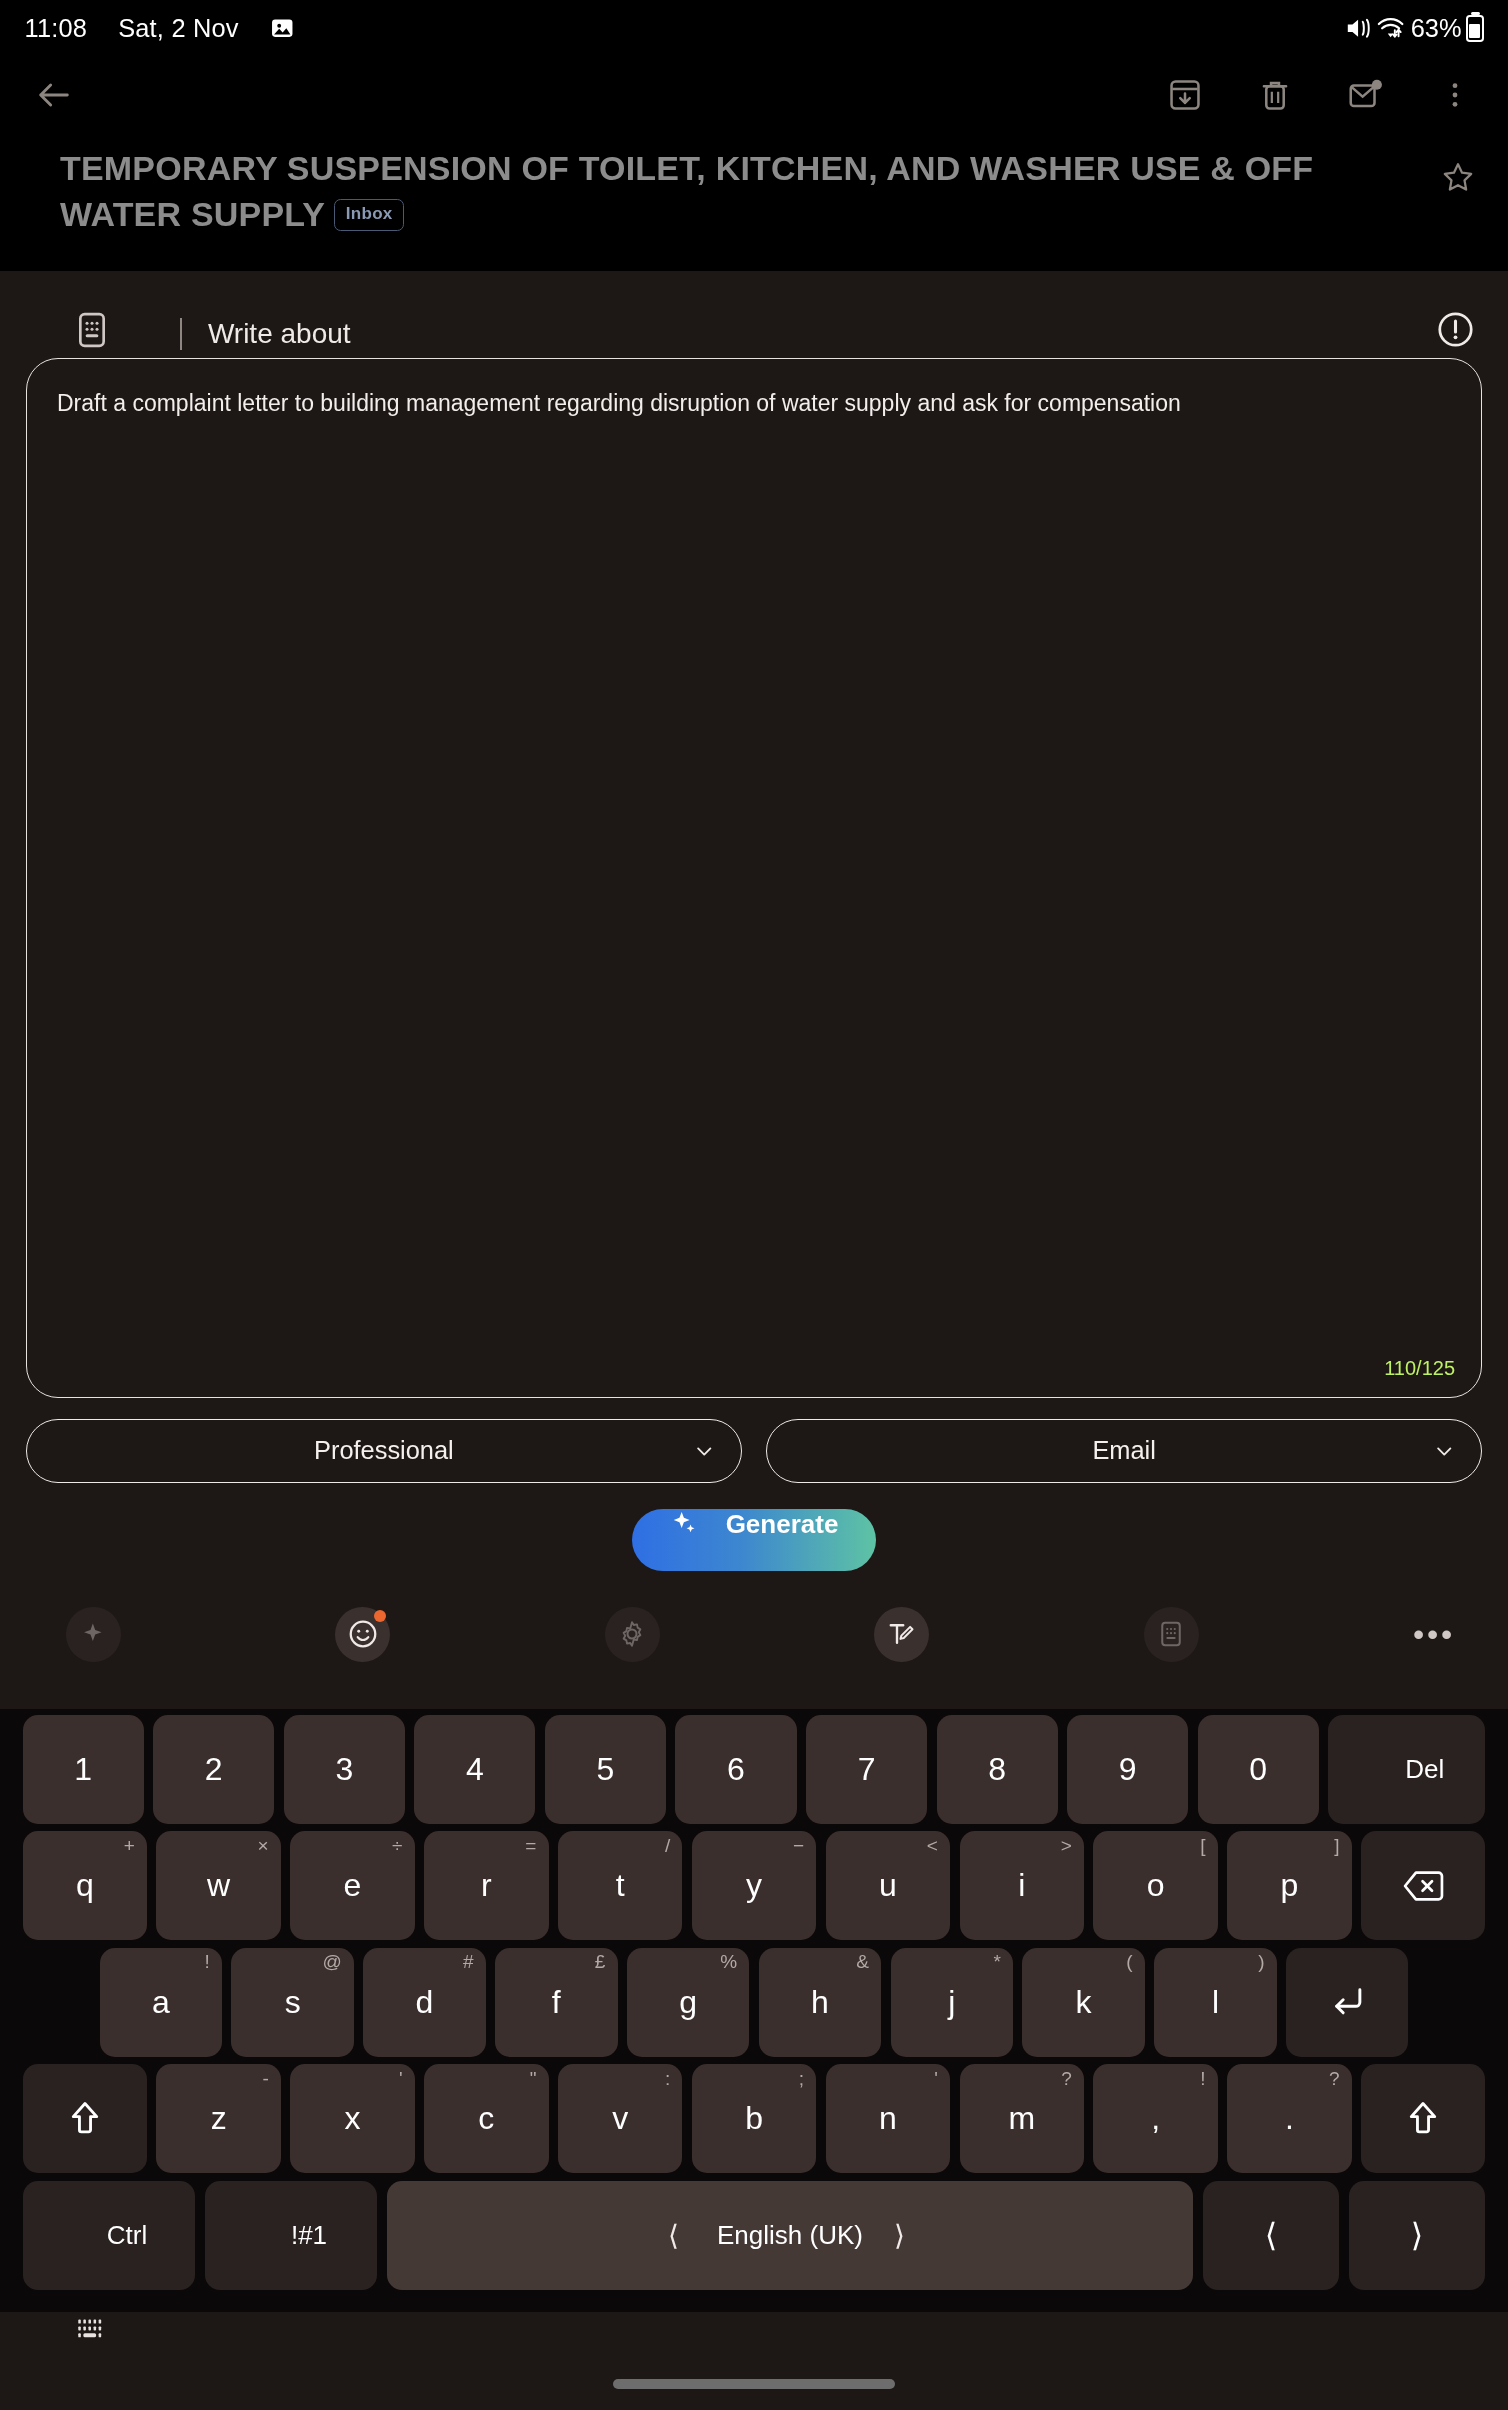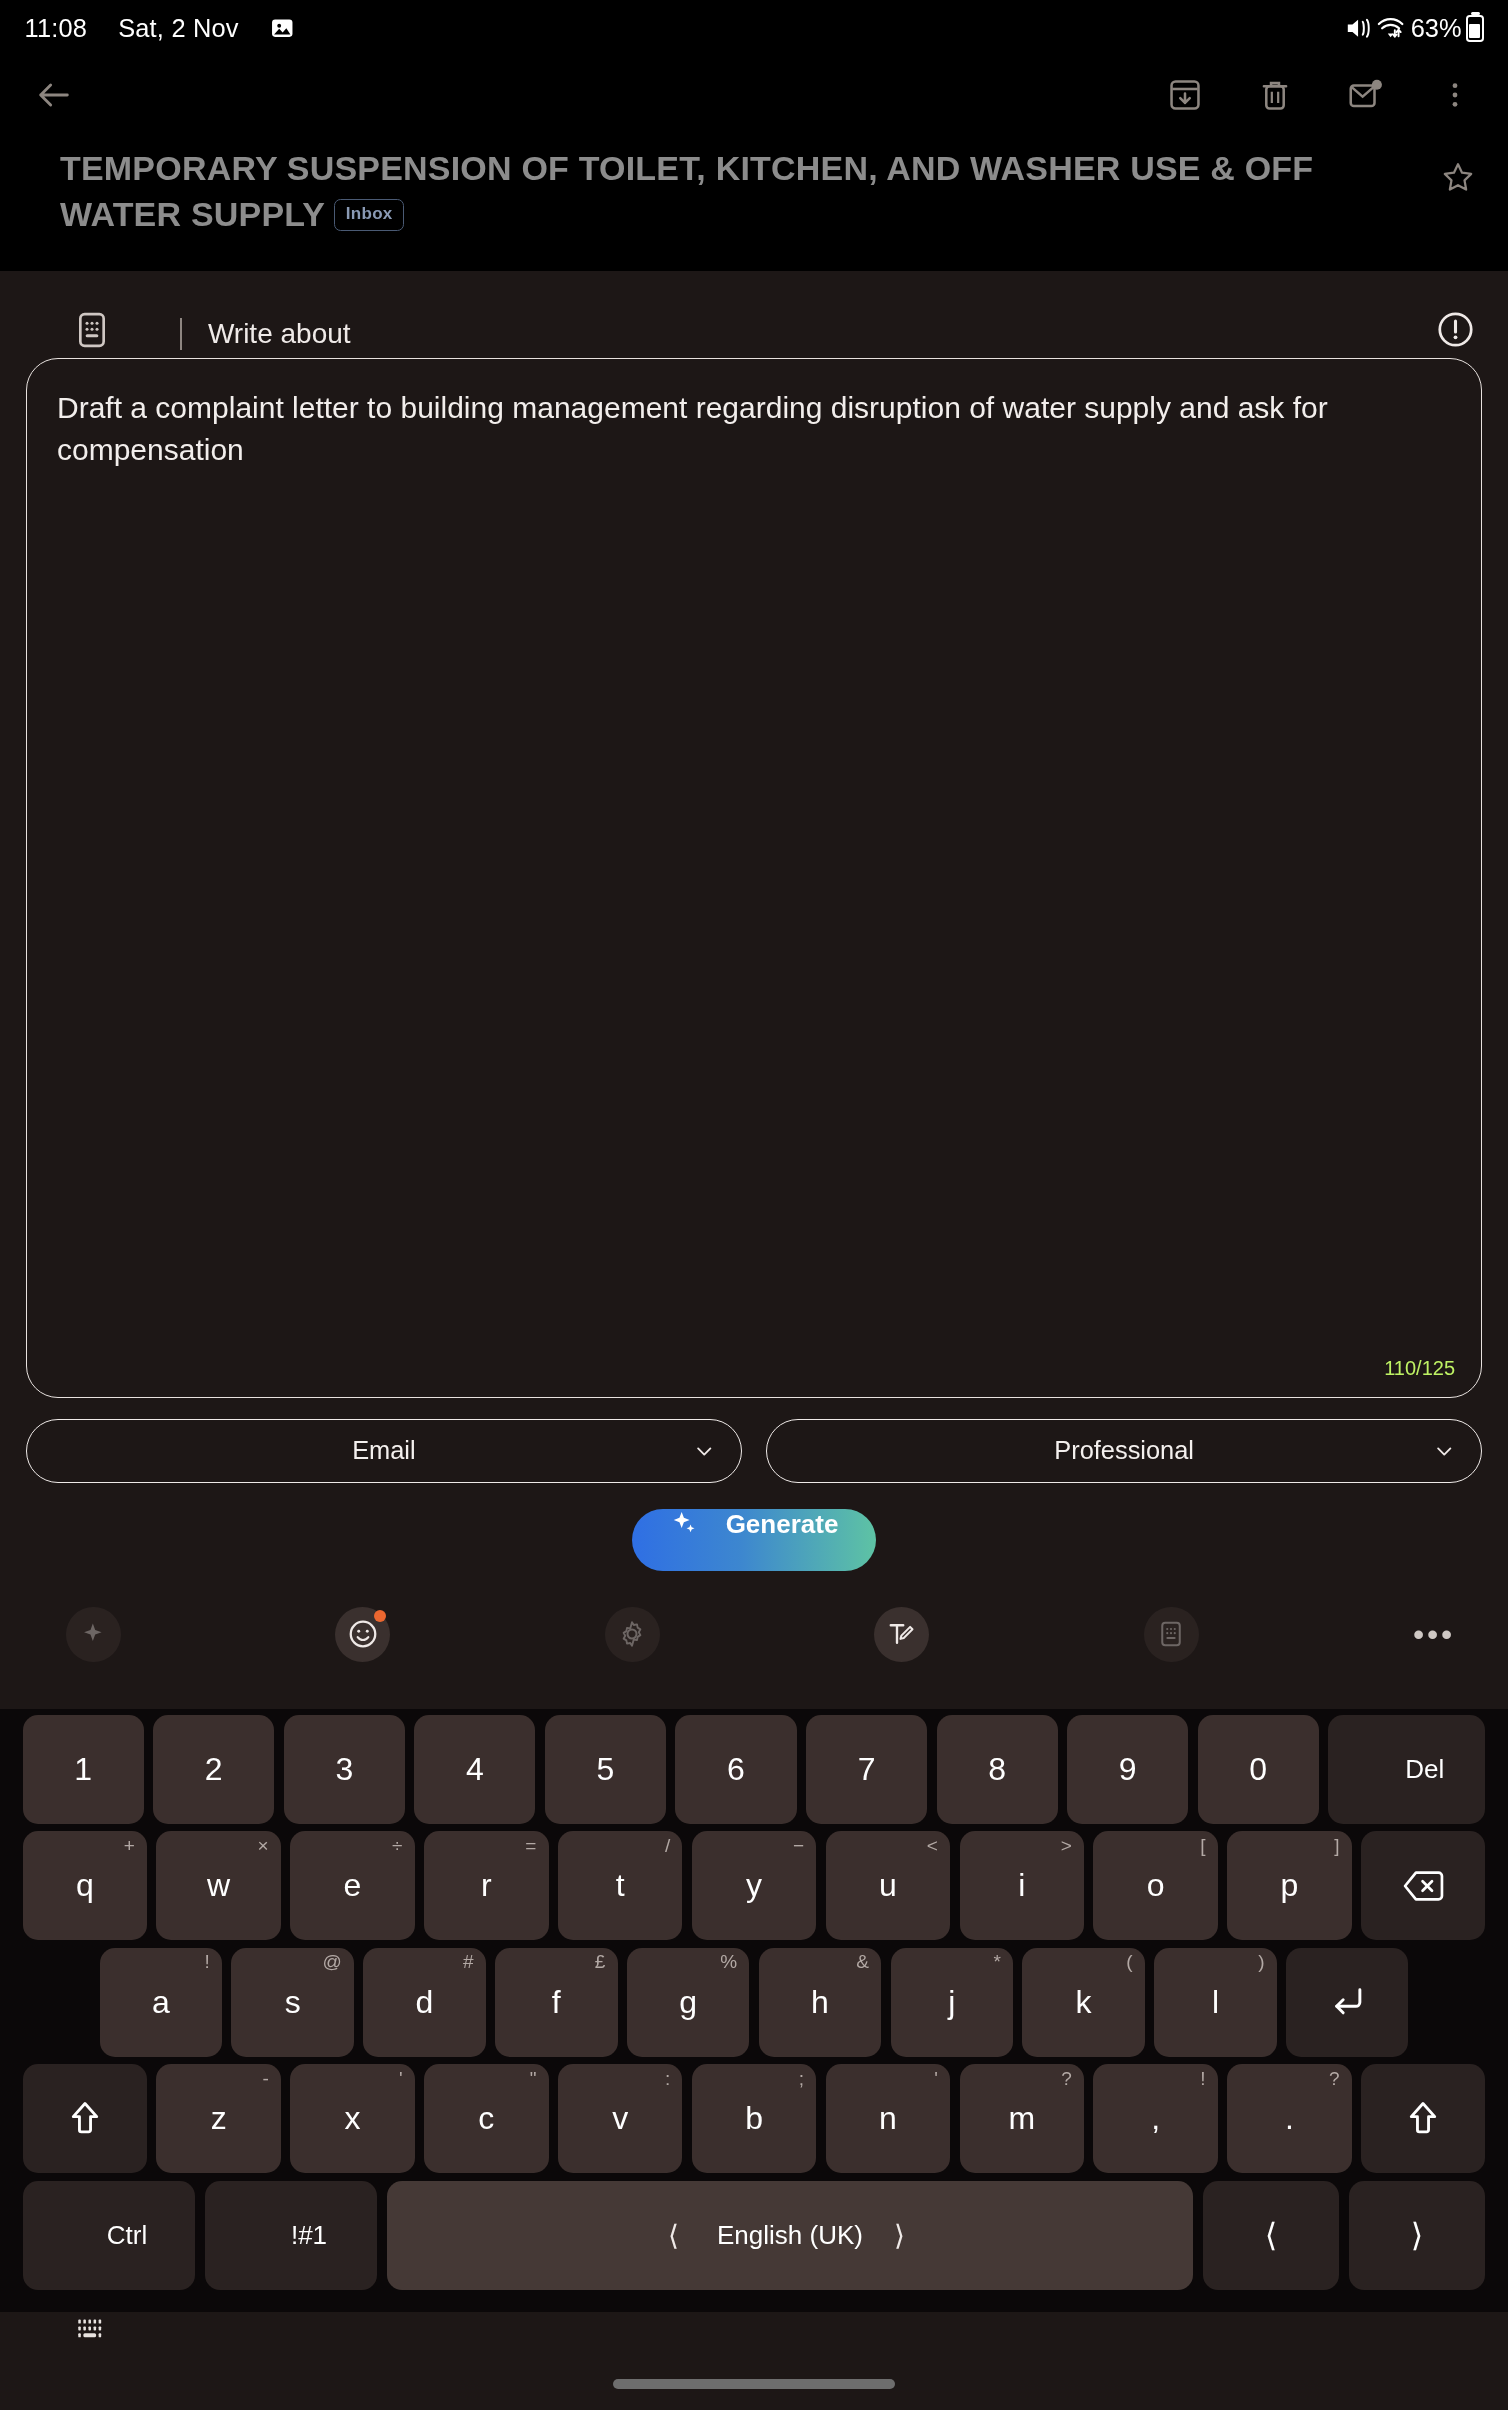--- a/index.html
+++ b/index.html
@@ -60,21 +60,21 @@
   .ai-head .divider{ width:1.9px;height:32px;background:#8e8681;margin:0 26px 0 68px;}
   .ai-head .title{ color:#efeae8; font-size:28px; }
   .ai-head .info{ margin-left:auto; }
 
   .prompt-box{
     margin:7.5px 26px 0 26px; height:1040px;
     border:1.9px solid #e8e2df; border-radius:32px;
     position:relative; padding:28px 30px;
   }
   .prompt-text{
-    color:#f2eeec; font-size:30px; line-height:1.4;
+    color:#f2eeec; font-size:23px; line-height:1.4;
   }
   .counter{
     position:absolute; right:26px; bottom:17px;
     color:#bef264; font-size:20px;
   }
 
   .selectors{
     display:flex; gap:24.5px; margin:21px 26px 0 26px;
   }
   .sel{
@@ -259,29 +259,29 @@
     </span>
   </div>
 
   <div class="prompt-box">
     <div class="prompt-text">Draft a complaint letter to building management regarding disruption of water supply and ask for compensation</div>
     <div class="counter">110/125</div>
   </div>
 
   <div class="selectors">
     <div class="sel">
-      <span>Email</span>
+      <span>Professional</span>
       <span class="chev">
         <svg width="24.5" height="24.5" viewBox="0 0 24 24">
             <path d="M6 9.5l6 6 6-6" stroke="#efe9e7" stroke-width="1.8" fill="none" stroke-linecap="round" stroke-linejoin="round"></path>
           </svg>
       </span>
     </div>
     <div class="sel">
-      <span>Professional</span>
+      <span>Email</span>
       <span class="chev">
         <svg width="24.5" height="24.5" viewBox="0 0 24 24">
             <path d="M6 9.5l6 6 6-6" stroke="#efe9e7" stroke-width="1.8" fill="none" stroke-linecap="round" stroke-linejoin="round"></path>
           </svg>
       </span>
     </div>
   </div>
 
   <div class="gen-wrap">
     <div class="generate">

